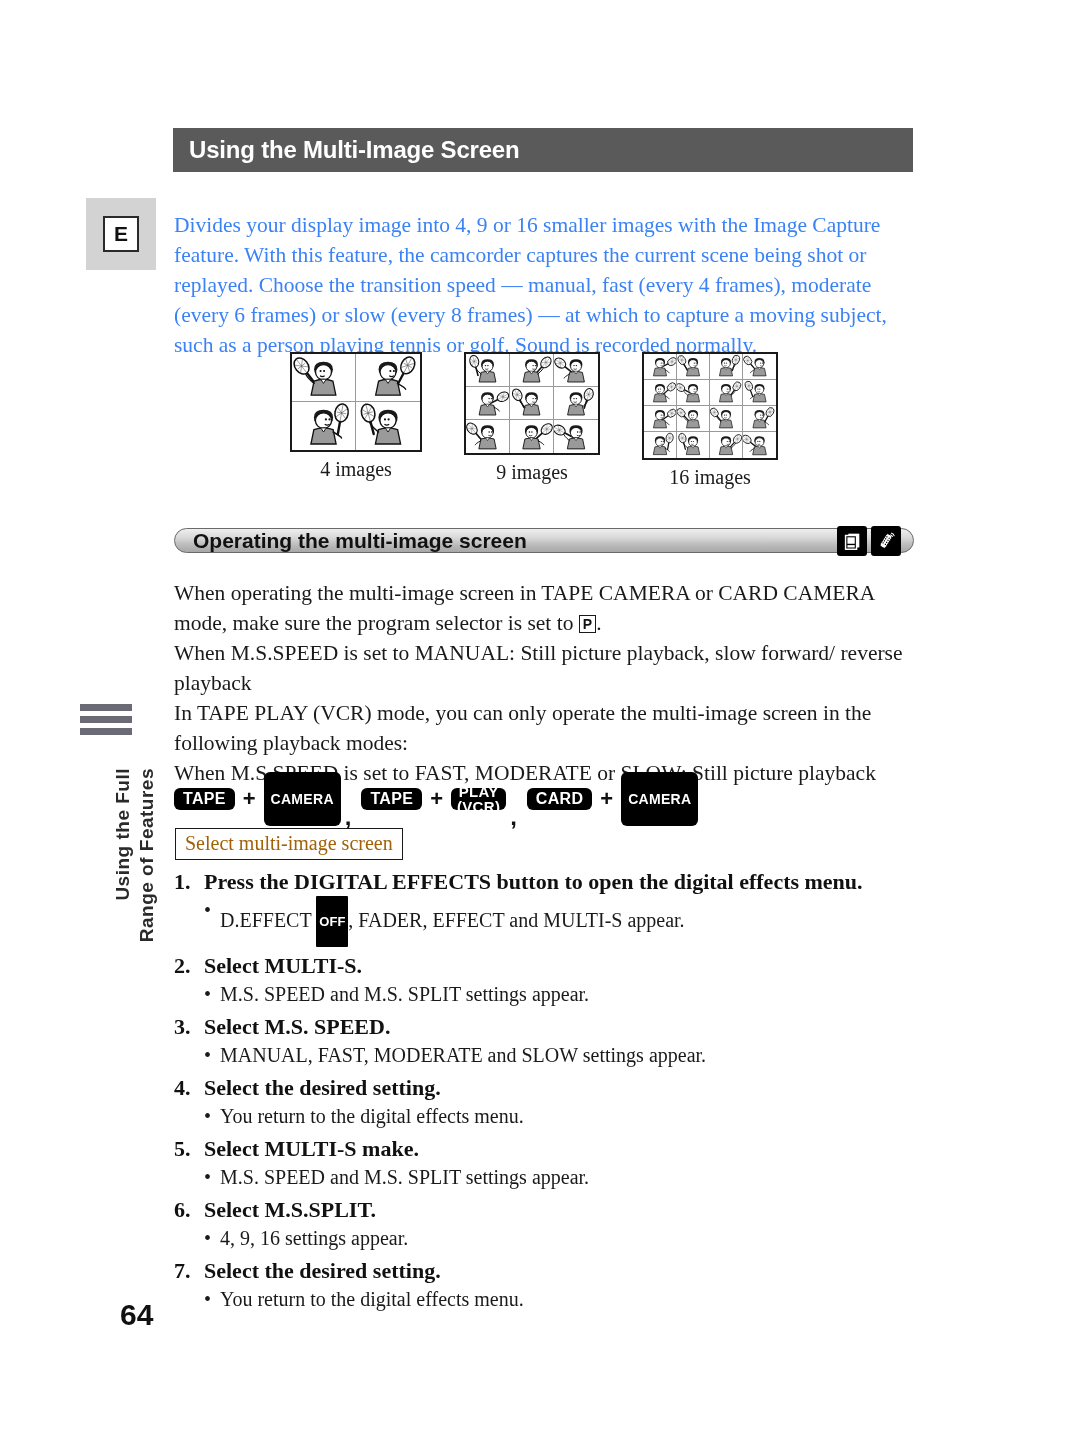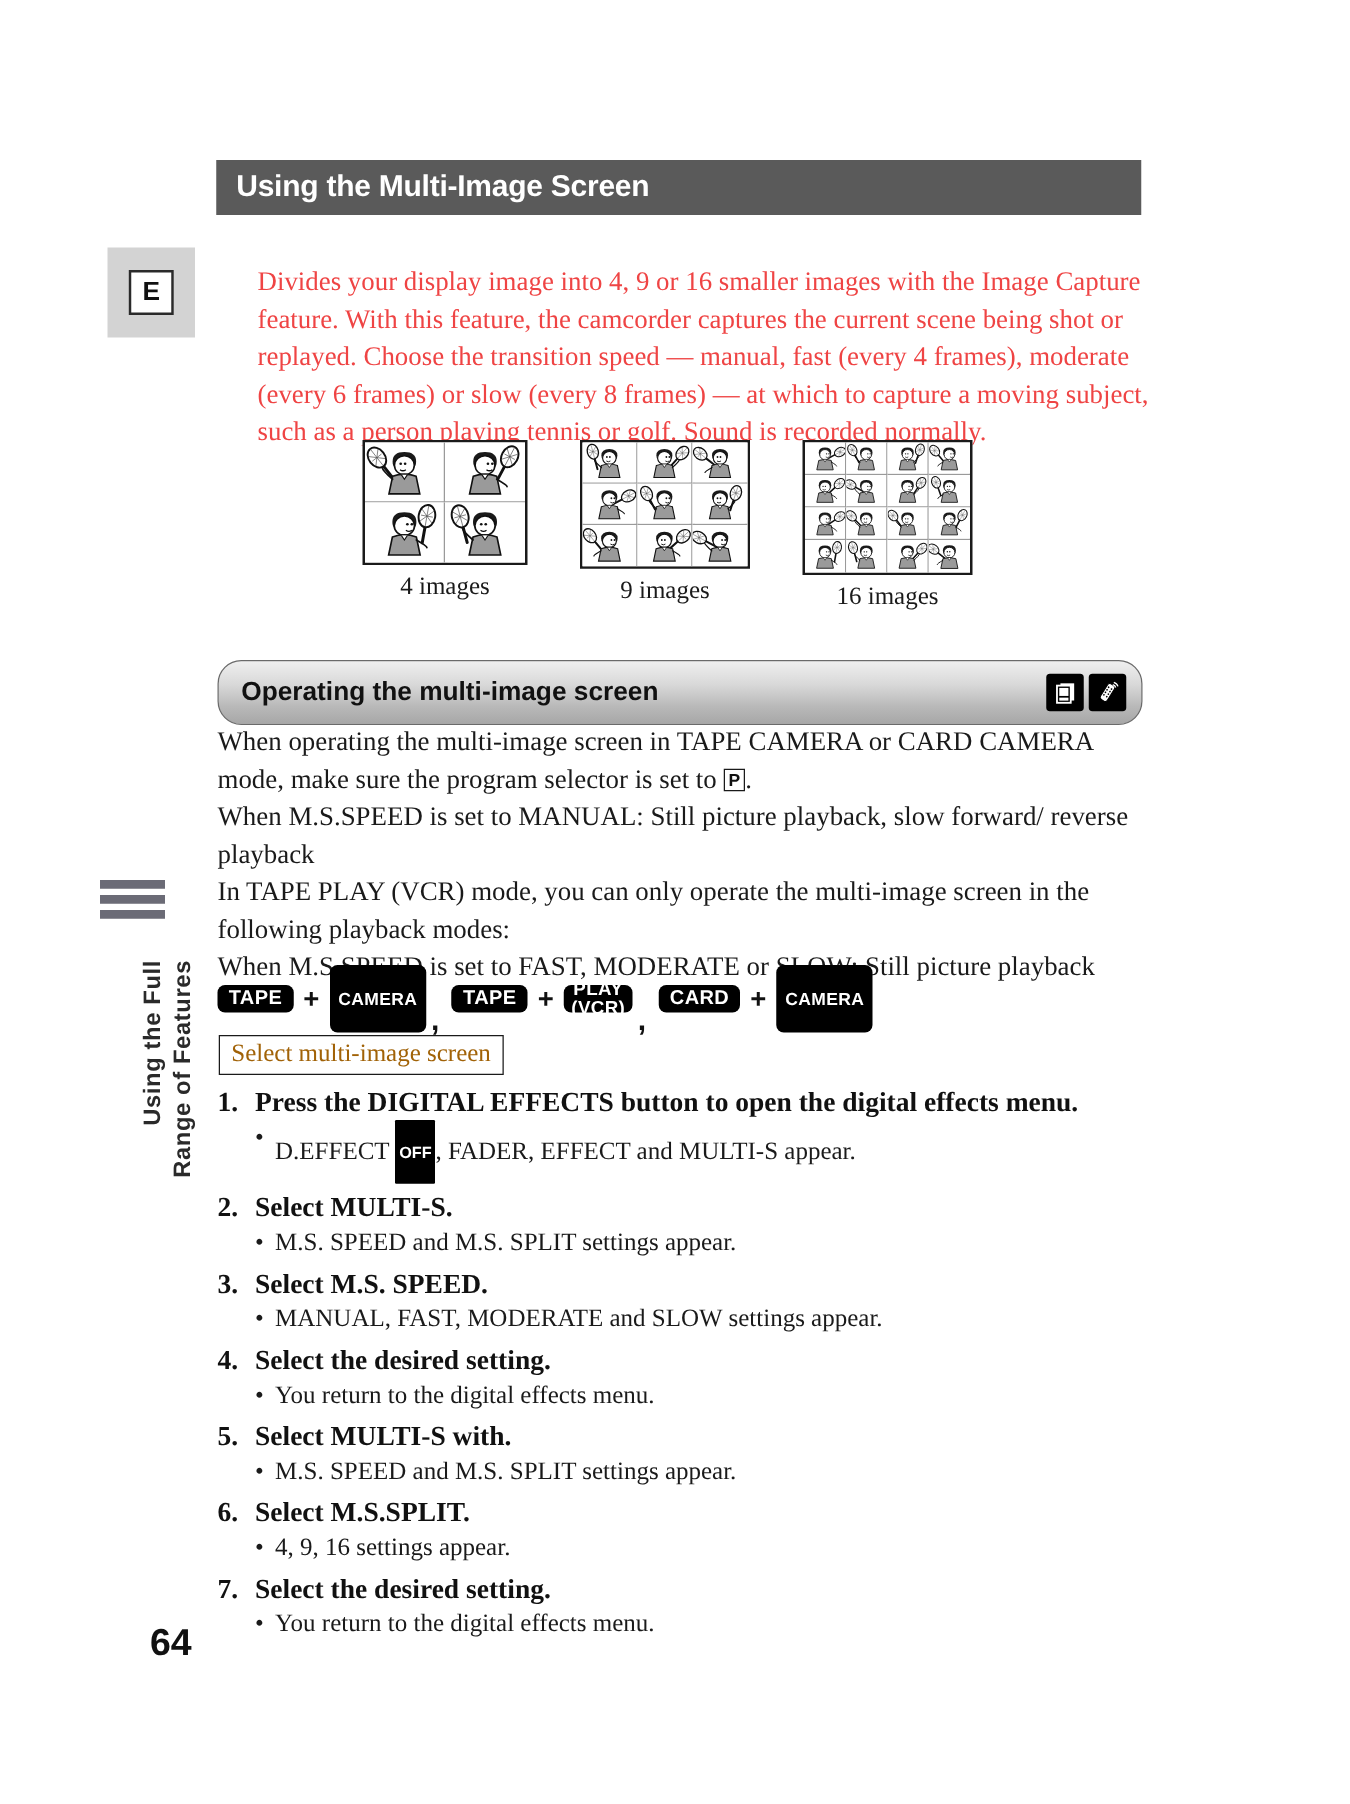--- a/index.html
+++ b/index.html
@@ -46,23 +46,22 @@
     font-weight:bold;font-size:21px;color:#111;
   }
 
   
   .intro{
     position:absolute;
     left:174px; top:188px;
     width:740px;
     font-size:21.5px;
     line-height:30px;
-    color:#ef4444;
+    color:#3b82f6;
     text-align:left;
-    margin-left:32px;
   }
 
   
   .figures{
     position:absolute;
     left:290px; top:352px;
     width:500px;
     display:flex;
     align-items:flex-start;
     gap:42px;
@@ -93,21 +92,21 @@
   .fig-frame.g4 .cell:nth-child(4n){ border-right:none; }
   .fig-frame.g2 .cell:nth-child(n+3),
   .fig-frame.g3 .cell:nth-child(n+7),
   .fig-frame.g4 .cell:nth-child(n+13){ border-bottom:none; }
   .cell svg{ display:block; width:100%; height:100%; }
 
   
   .section-bar{
     position:absolute;
     left:174px; top:528px;
-    width:740px; height:52px;
+    width:740px; height:25px;
     border:1.5px solid #6a6a6a;
     border-radius:19px;
     background:linear-gradient(to bottom,#efefef 0%,#d8d8d8 38%,#b9b9b9 72%,#a7a7a7 100%);
     display:flex; align-items:center;
     box-sizing:border-box;
   }
   .section-bar .sec-title{
     font-family:"Liberation Sans", sans-serif;
     font-weight:bold;
     font-size:21px;
@@ -1126,21 +1125,21 @@
         <span class="step-text">Select the desired setting.</span>
       </div>
       <div class="step-bullet">
         <span class="bullet-dot">•</span>
         <span class="bullet-text">You return to the digital effects menu.</span>
       </div>
     </div>
     <div class="step">
       <div class="step-head">
         <span class="step-num">5.</span>
-        <span class="step-text">Select MULTI-S with.</span>
+        <span class="step-text">Select MULTI-S make.</span>
       </div>
       <div class="step-bullet">
         <span class="bullet-dot">•</span>
         <span class="bullet-text">M.S. SPEED and M.S. SPLIT settings appear.</span>
       </div>
     </div>
     <div class="step">
       <div class="step-head">
         <span class="step-num">6.</span>
         <span class="step-text">Select M.S.SPLIT.</span>

